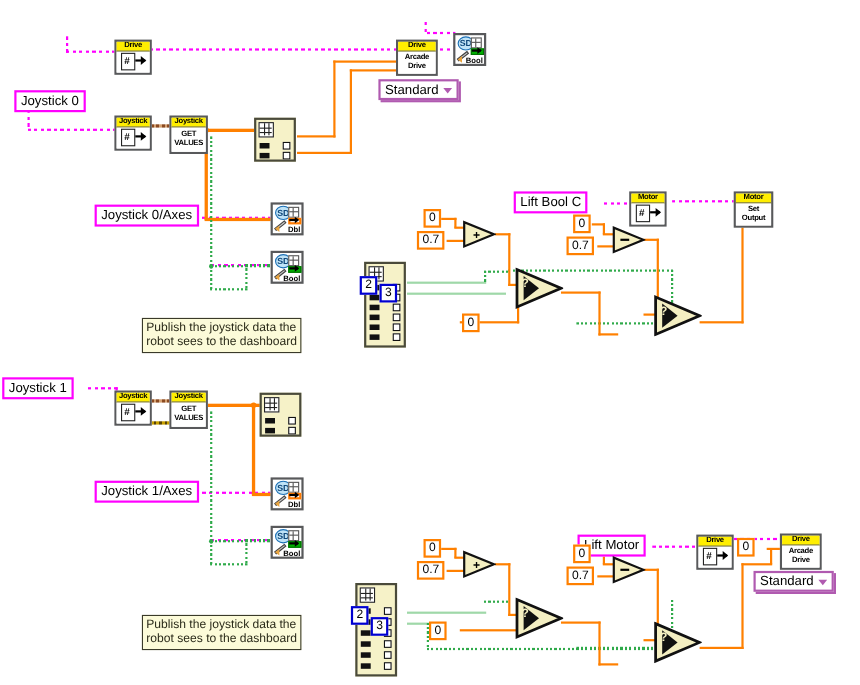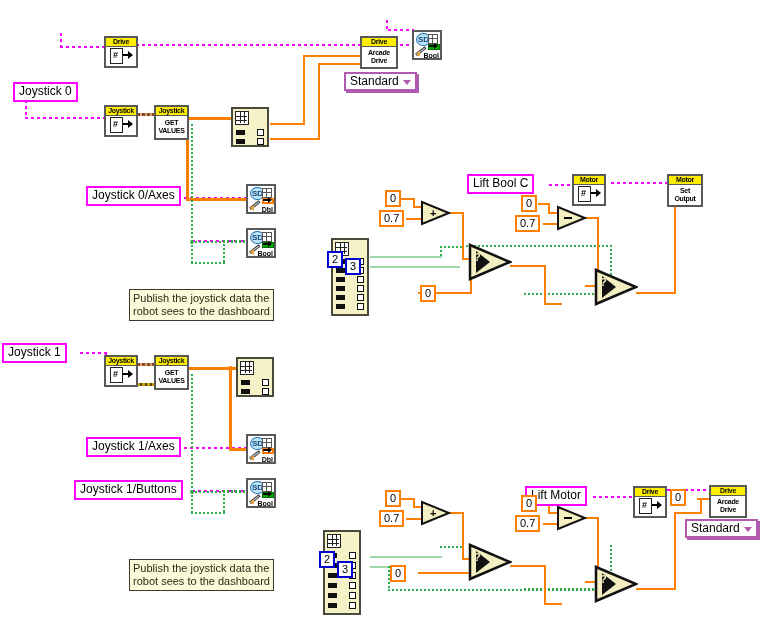--- a/index.html
+++ b/index.html
@@ -429,21 +429,20 @@
 
   <div class="svlabel" style="left:86px; top:186px;">Joystick 0/Axes</div>
 
 
   <div class="svlabel" style="left:467px; top:174px;">Lift Bool C</div>
 
   <div class="svlabel" style="left:2px; top:343px;">Joystick 1</div>
 
   <div class="svlabel" style="left:86px; top:437px;">Joystick 1/Axes</div>
 
-  <div class="svlabel" style="left:74px; top:480px;">Joystick 1/Buttons</div>
 
   <div class="svlabel" style="left:525px; top:486px;">Lift Motor</div>
 
 
   <div class="comment" style="left:129px; top:289px;">Publish the joystick data the
 robot sees to the dashboard</div>
 
   <div class="comment" style="left:129px; top:559px;">Publish the joystick data the
 robot sees to the dashboard</div>
 

